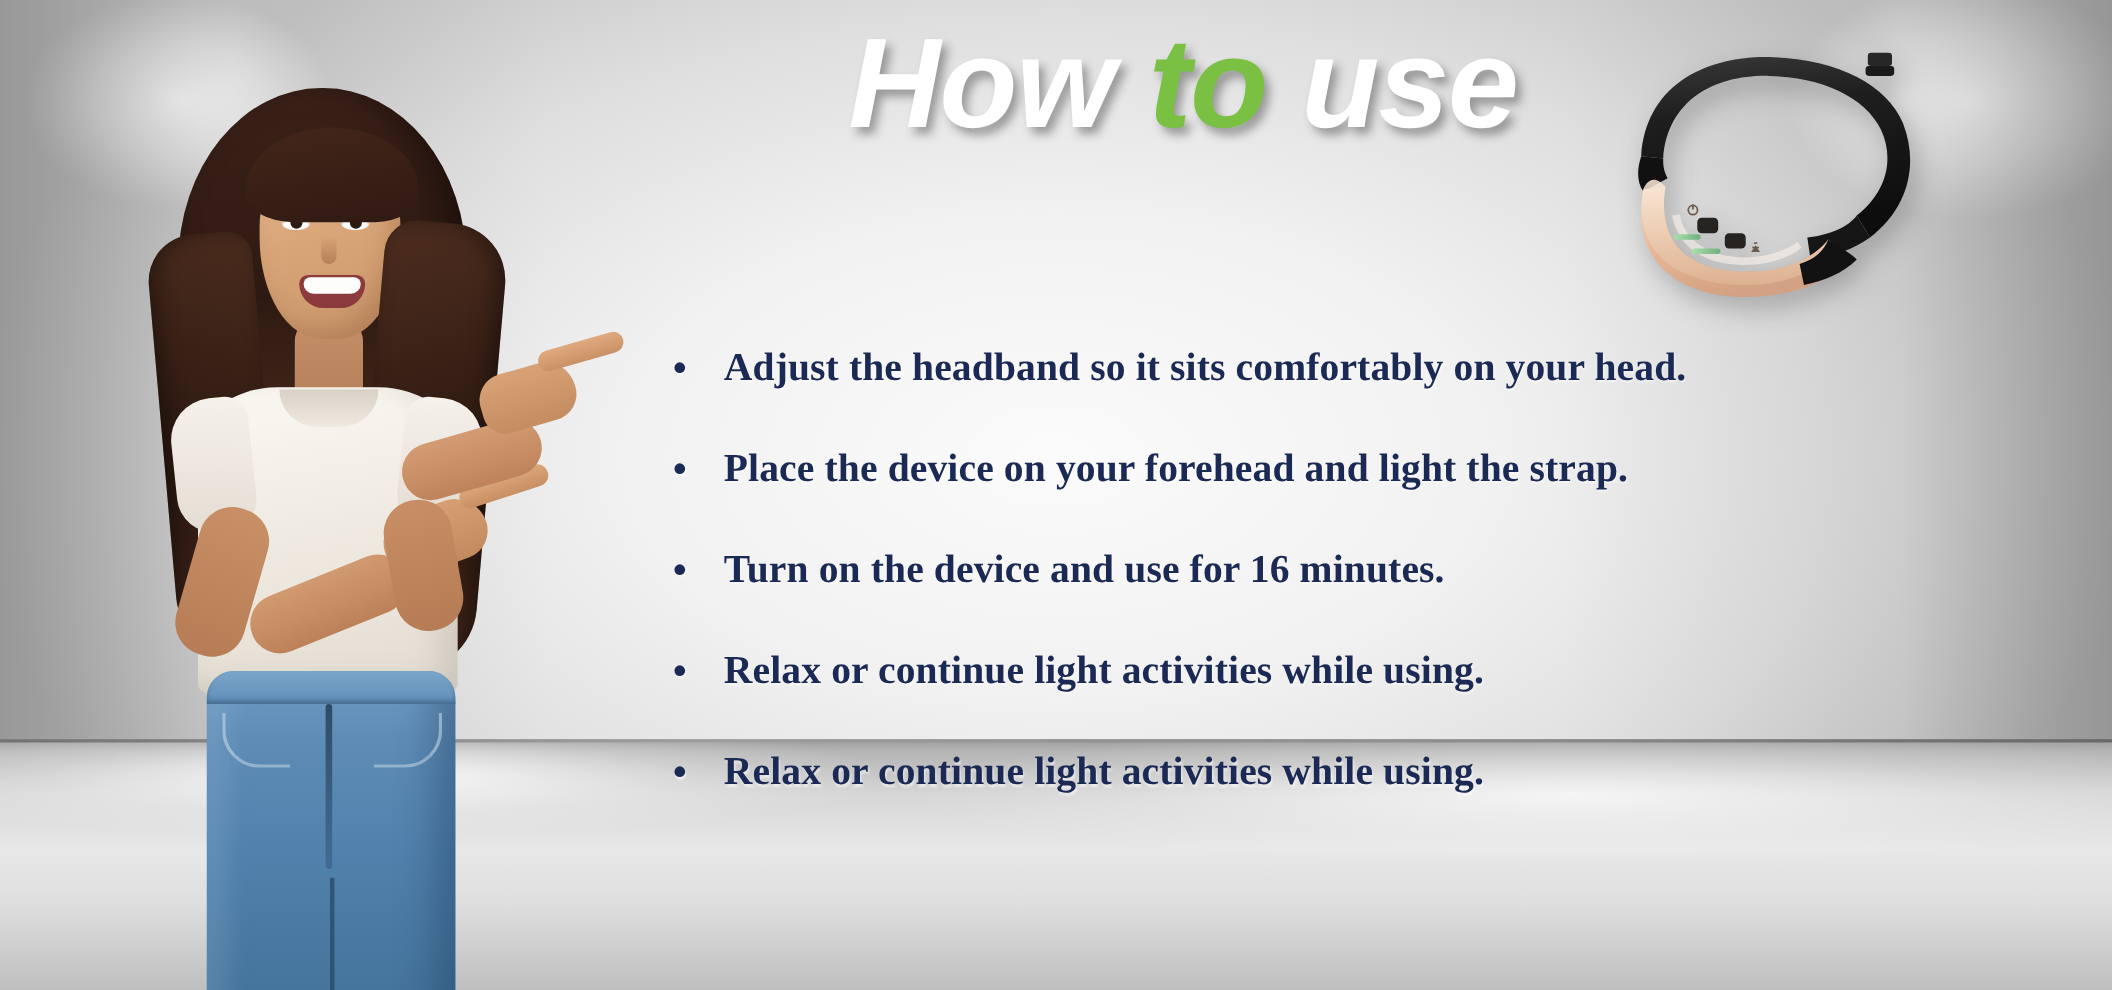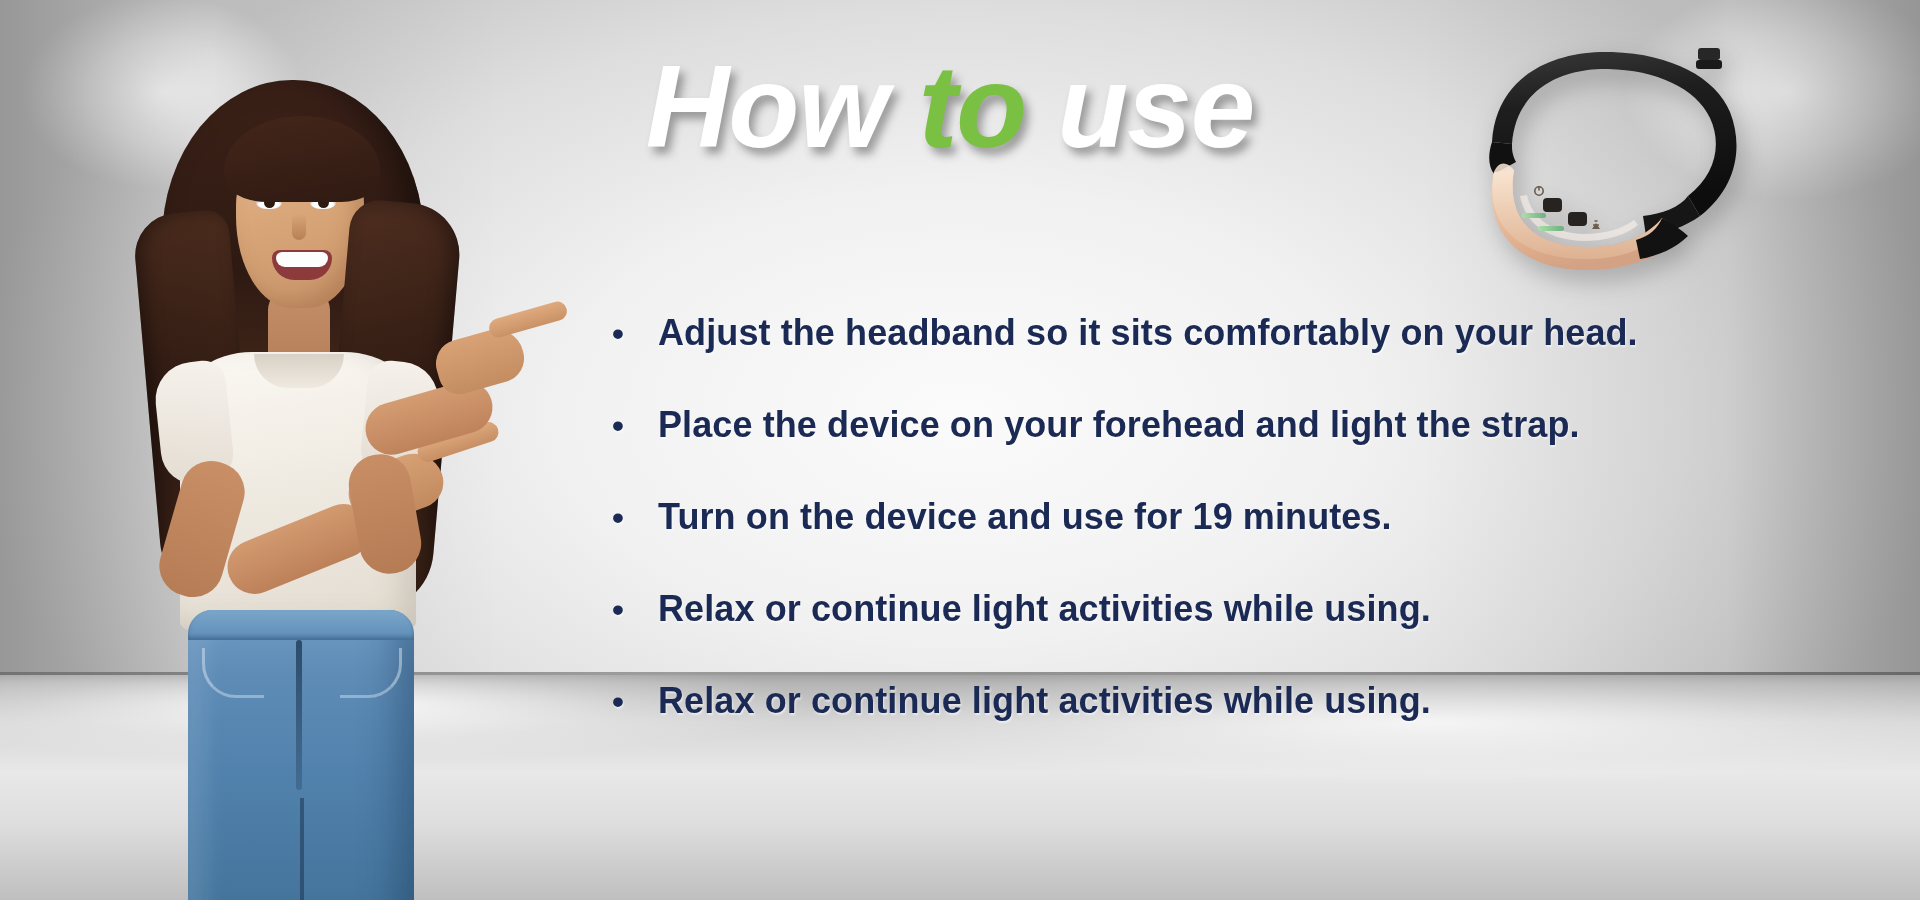--- a/index.html
+++ b/index.html
@@ -38,28 +38,27 @@
       linear-gradient(180deg,#9d9d9d 0%,#b5b5b5 5%,#d6d6d6 22%,#e8e8e8 44%,#dedede 66%,#cacaca 88%,#bfbfbf 100%);
   }
   #floor::after{
     content:""; position:absolute; left:0; right:0; top:0; height:3px;
     background:linear-gradient(90deg, rgba(105,105,105,.85), rgba(150,150,150,.55) 35%, rgba(130,130,130,.7) 70%, rgba(95,95,95,.85));
   }
 
   
   #title{
     position:absolute; left:520px; top:14px; width:860px;
-    text-align:center;
+    text-align:right;
     font-size:116px; line-height:1.06;
     font-weight:800; font-style:italic;
     letter-spacing:-1px;
     white-space:nowrap;
     text-shadow:5px 7px 9px rgba(60,60,60,.45);
     z-index:6;
-    margin-top:32px;
   }
   #title .w{ color:#ffffff; }
   #title .g{ color:#79c043; }
 
   
   #bullets{
     position:absolute; left:612px; top:312px; width:1260px;
     z-index:7;
   }
   .bullet{
@@ -68,21 +67,21 @@
     font-size:36px; font-weight:700;
     letter-spacing:.1px;
     margin-bottom:50px;
     text-shadow:1px 2px 2px rgba(255,255,255,.55);
   }
   .bullet .dot{
     flex:0 0 auto; width:46px;
     font-size:34px; line-height:1;
     color:#1b2a54;
   }
-  .bullet .txt{ flex:1 1 auto; white-space:nowrap; }
+  .bullet .txt{ flex:1 1 auto; white-space:nowrap;font-family:Liberation Serif, serif; }
 
   
   #woman{ position:absolute; left:96px; top:62px; width:430px; height:838px; z-index:5; }
   #woman *{ position:absolute; }
 
   
   .hair-back{
     left:66px; top:18px; width:262px; height:452px;
     background:linear-gradient(180deg,#3b2118 0%,#2e1a12 42%,#4a2b1d 78%, #5a3624 100%);
     border-radius:130px 130px 112px 112px / 160px 160px 200px 200px;
@@ -323,21 +322,21 @@
     <div class="bullet">
       <span class="dot">•</span>
       <span class="txt">Adjust the headband so it sits comfortably on your head.</span>
     </div>
     <div class="bullet">
       <span class="dot">•</span>
       <span class="txt"> Place the device on your forehead and light the strap.</span>
     </div>
     <div class="bullet">
       <span class="dot">•</span>
-      <span class="txt">Turn on the device and use for 19 minutes.</span>
+      <span class="txt">Turn on the device and use for 16 minutes.</span>
     </div>
     <div class="bullet">
       <span class="dot">•</span>
       <span class="txt"> Relax or continue light activities while using.</span>
     </div>
     <div class="bullet">
       <span class="dot">•</span>
       <span class="txt">Relax or continue light activities while using.</span>
     </div>
   </div>

